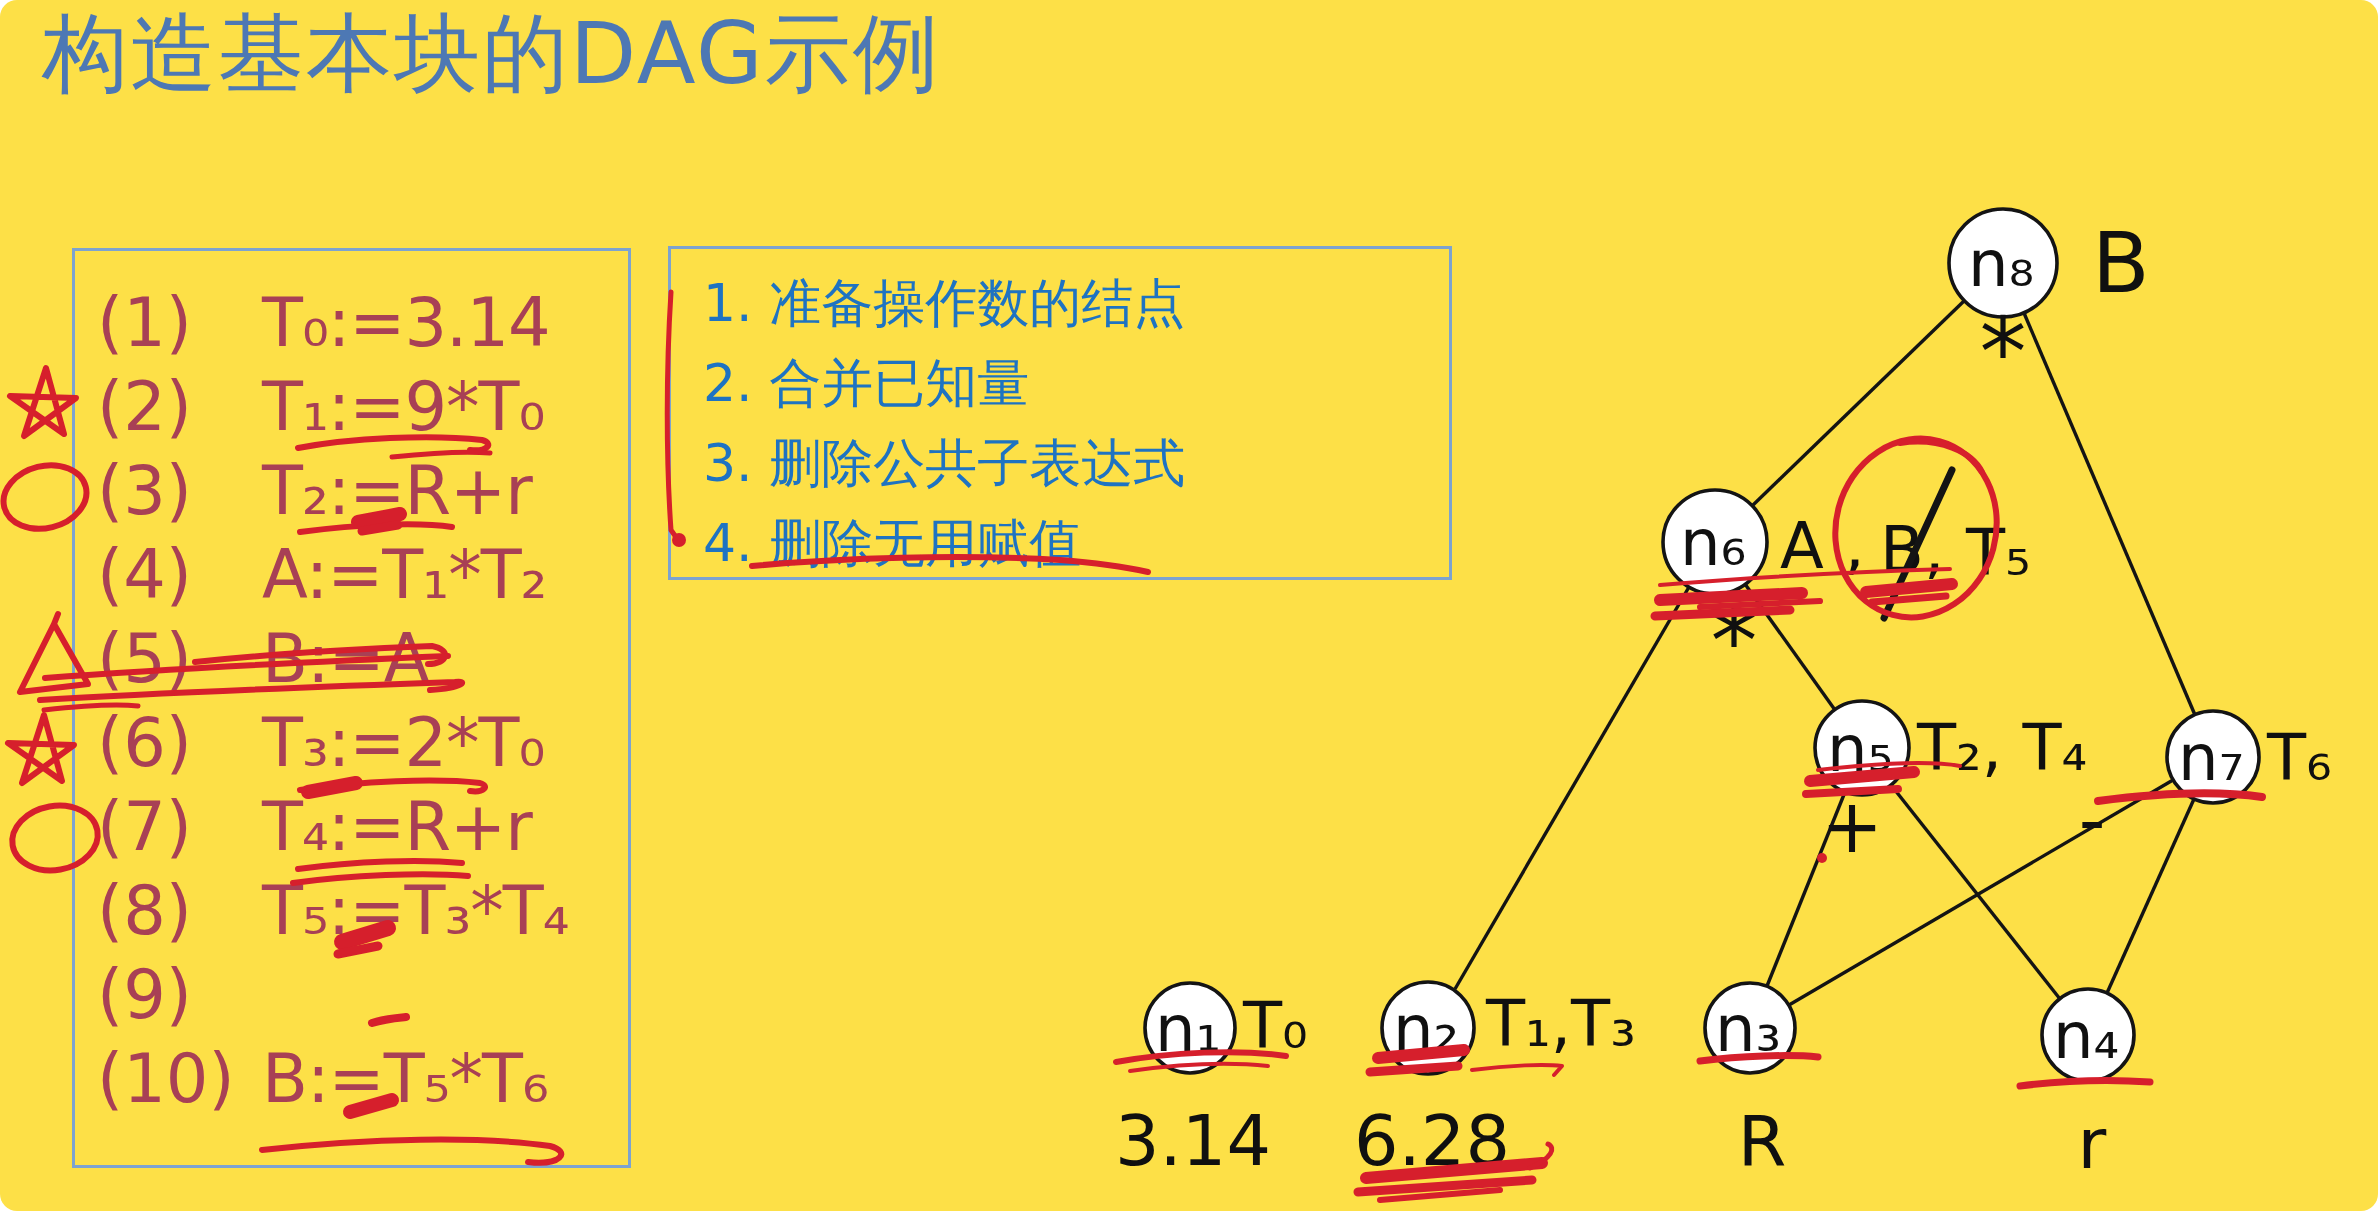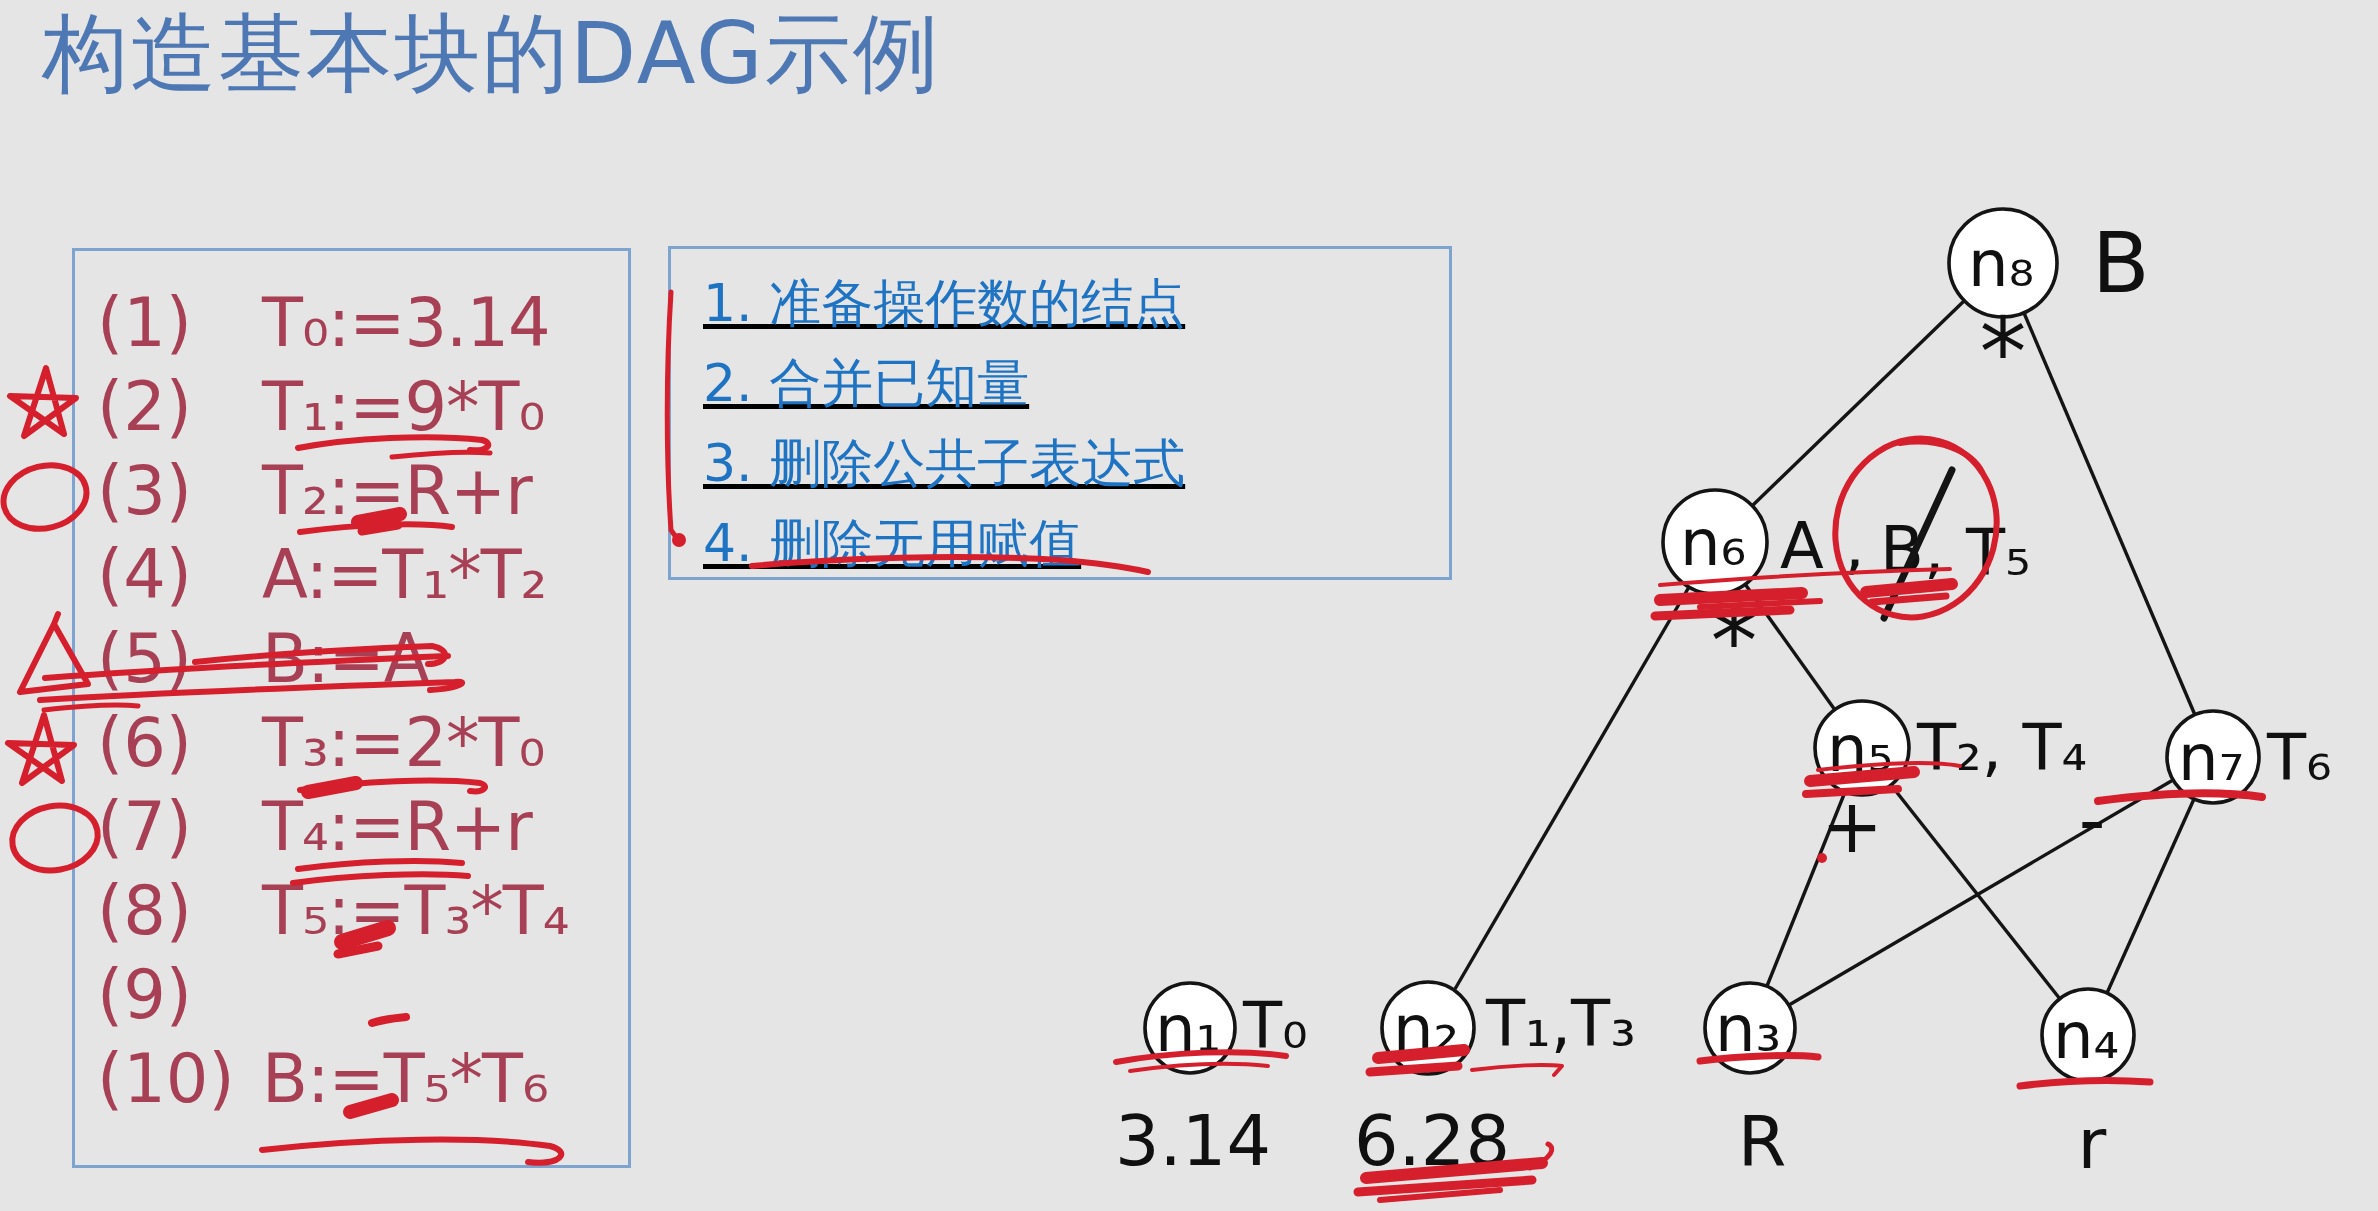--- a/index.html
+++ b/index.html
@@ -1,28 +1,28 @@
 <!DOCTYPE html>
 <html><head>
 <meta charset="utf-8">
 <style>
   html,body{margin:0;padding:0;background:#ffffff;}
-  .stage{position:relative;width:2378px;height:1211px;background:#e5e5e5;overflow:hidden;
-         font-family:"DejaVu Sans","Liberation Sans",sans-serif;}
+  .stage{position:relative;width:2378px;height:1211px;background:#fde047;overflow:hidden;
+         font-family:"DejaVu Sans","Liberation Sans",sans-serif;border-radius:17px;}
   .title{position:absolute;left:42px;top:6px;font-size:86px;line-height:1.1;font-weight:500;
          color:#4d78b4;letter-spacing:2px;margin:0;white-space:nowrap;}
   
   .stmt-box{position:absolute;left:72px;top:248px;width:559px;height:920px;
             border:3px solid #7da3cf;box-sizing:border-box;padding-top:30px;}
   .stmt-row{display:flex;height:84px;line-height:84px;font-size:67px;color:#a84055;white-space:nowrap;}
   .stmt-no{width:187px;padding-left:22px;box-sizing:border-box;flex:none;}
   .stmt-code{flex:none;letter-spacing:-1px;text-align:center;}
   
   .steps-box{position:absolute;left:668px;top:246px;width:784px;height:334px;
-             border:3px solid #7da3cf;box-sizing:border-box;padding:14px 0 0 32px;text-decoration:underline;}
+             border:3px solid #7da3cf;box-sizing:border-box;padding:14px 0 0 32px;}
   .step-item{font-size:52px;line-height:80px;color:#1e73c2;white-space:nowrap;}
   
   .dag,.ink{position:absolute;left:0;top:0;width:2378px;height:1211px;pointer-events:none;}
   .dag .edge{stroke:#141414;stroke-width:3.4;fill:none;}
   .dag .node-circle{fill:#ffffff;stroke:#141414;stroke-width:3.6;}
   .dag text{fill:#101010;font-family:"DejaVu Sans","Liberation Sans",sans-serif;}
   .dag .nname{font-size:64px;text-anchor:middle;}
   .dag .nlabel{font-size:64px;}
   .dag .nvalue{font-size:70px;text-anchor:middle;}
   .dag .nop{font-size:74px;text-anchor:middle;}

